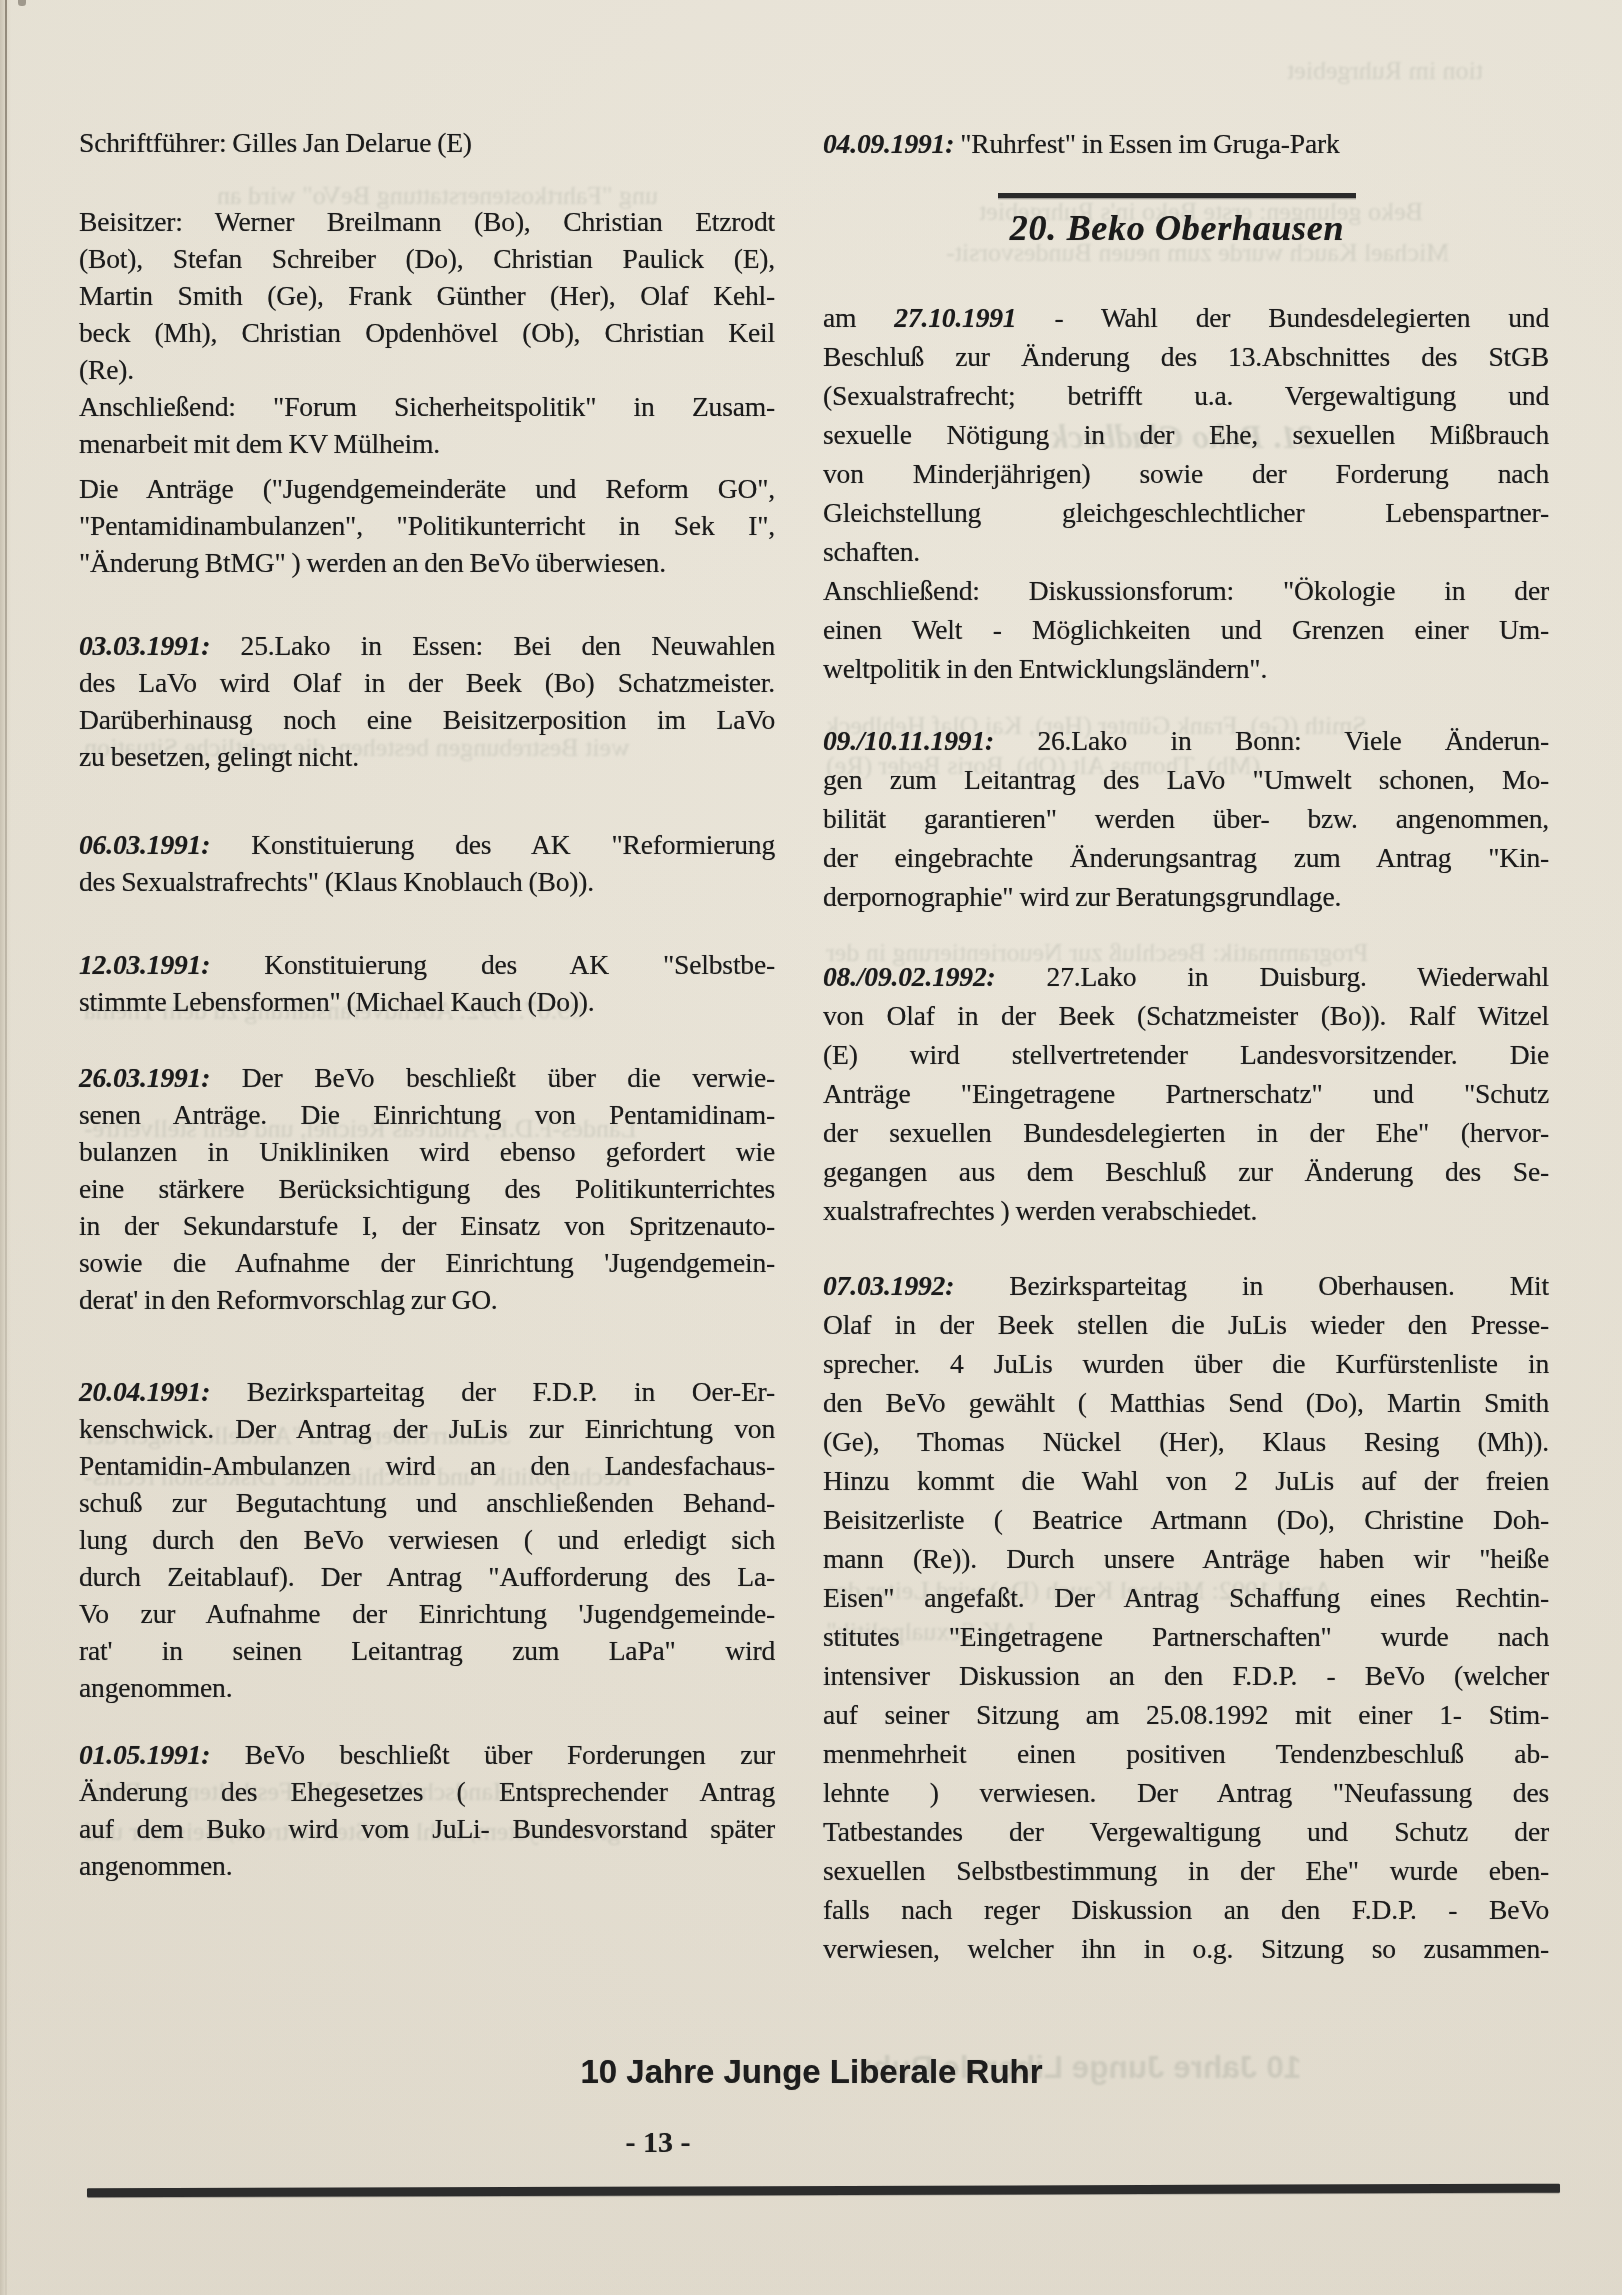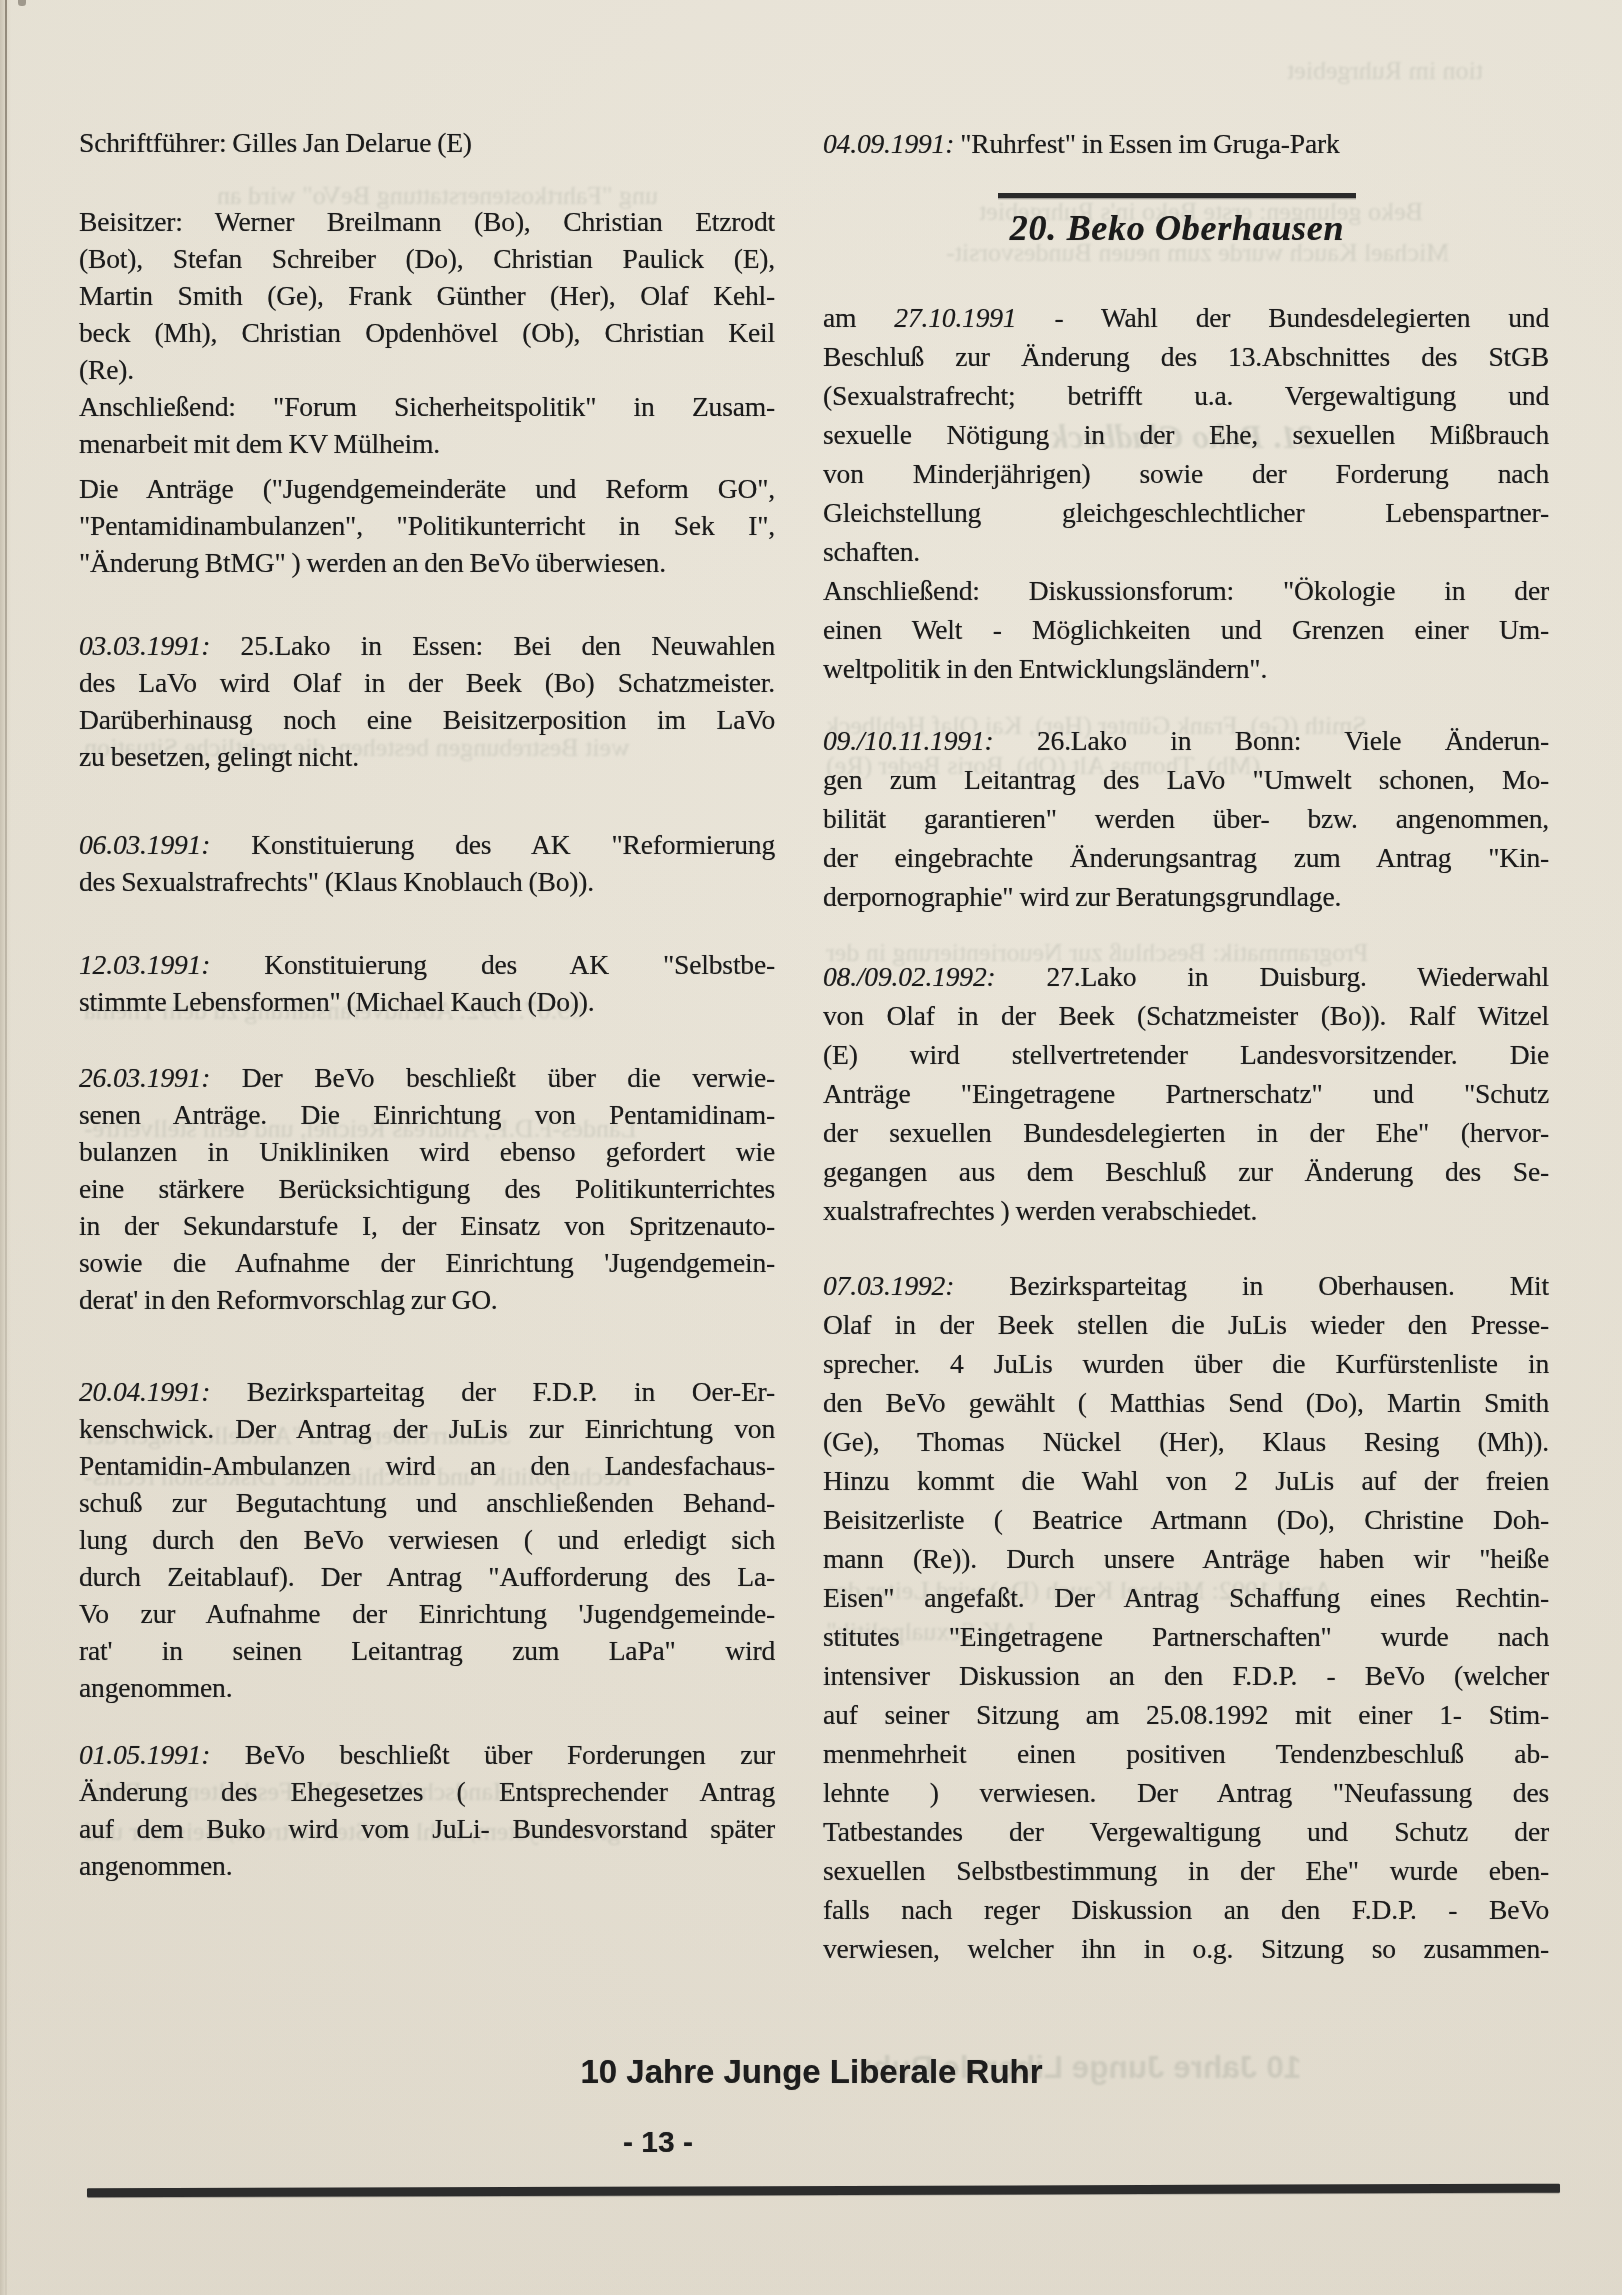--- a/index.html
+++ b/index.html
@@ -34,39 +34,39 @@
   .col-right{width:726px;margin-left:48px;font-size:27.6px;line-height:39px;}
   .para{margin:0;}
   .line{
     display:block;width:100%;
     white-space:nowrap;
     text-align:justify;text-align-last:justify;text-justify:inter-word;
     letter-spacing:-0.2px;word-spacing:-0.7px;
     text-shadow:0 0 0.7px rgba(25,25,25,0.55);
   }
   .line.end{text-align-last:left;}
-  .bi{font-weight:400;font-style:italic;}
+  .bi{font-weight:700;font-style:italic;}
   .heading-block{margin:8px;}
   .heading-rule{
     width:358px;height:5.3px;margin:30px 0 0 167px;background:#2a2a2a;
     box-shadow:0 1.3px 0 rgba(45,45,45,0.35);
   }
   .section-heading{
     width:358px;margin:9.2px 0 0 167px;text-align:center;white-space:nowrap;
     font-size:36px;line-height:42px;font-weight:700;font-style:italic;letter-spacing:0.7px;
     text-shadow:0 0 0.7px rgba(25,25,25,0.6);
   }
   .footer-title{
     position:absolute;left:0;top:2053px;width:1623px;text-align:center;
     font-family:"Liberation Sans", sans-serif;font-weight:700;font-size:33px;color:#1d1d1d;
     text-shadow:0 0 0.7px rgba(25,25,25,0.5);white-space:nowrap;
   }
   .page-number{
     position:absolute;left:0;top:2125px;width:1316px;text-align:center;
-    font-family:Liberation Sans, sans-serif;font-weight:700;font-size:30px;color:#1d1d1d;
+    font-family:Liberation Serif, serif;font-weight:700;font-size:30px;color:#1d1d1d;
     text-shadow:0 0 0.7px rgba(25,25,25,0.5);
   }
   .bottom-rule{
     position:absolute;left:87px;top:2186px;width:1473px;height:8.5px;
     background:#2c2c2c;border-radius:1.3px;transform:rotate(-0.18deg);
     box-shadow:0 0.7px 0.7px rgba(60,60,60,0.4);
   }
   .ghost{
     position:absolute;transform:scaleX(-1);filter:blur(1.3px);
     opacity:0.14;color:#4a5a50;white-space:nowrap;pointer-events:none;

